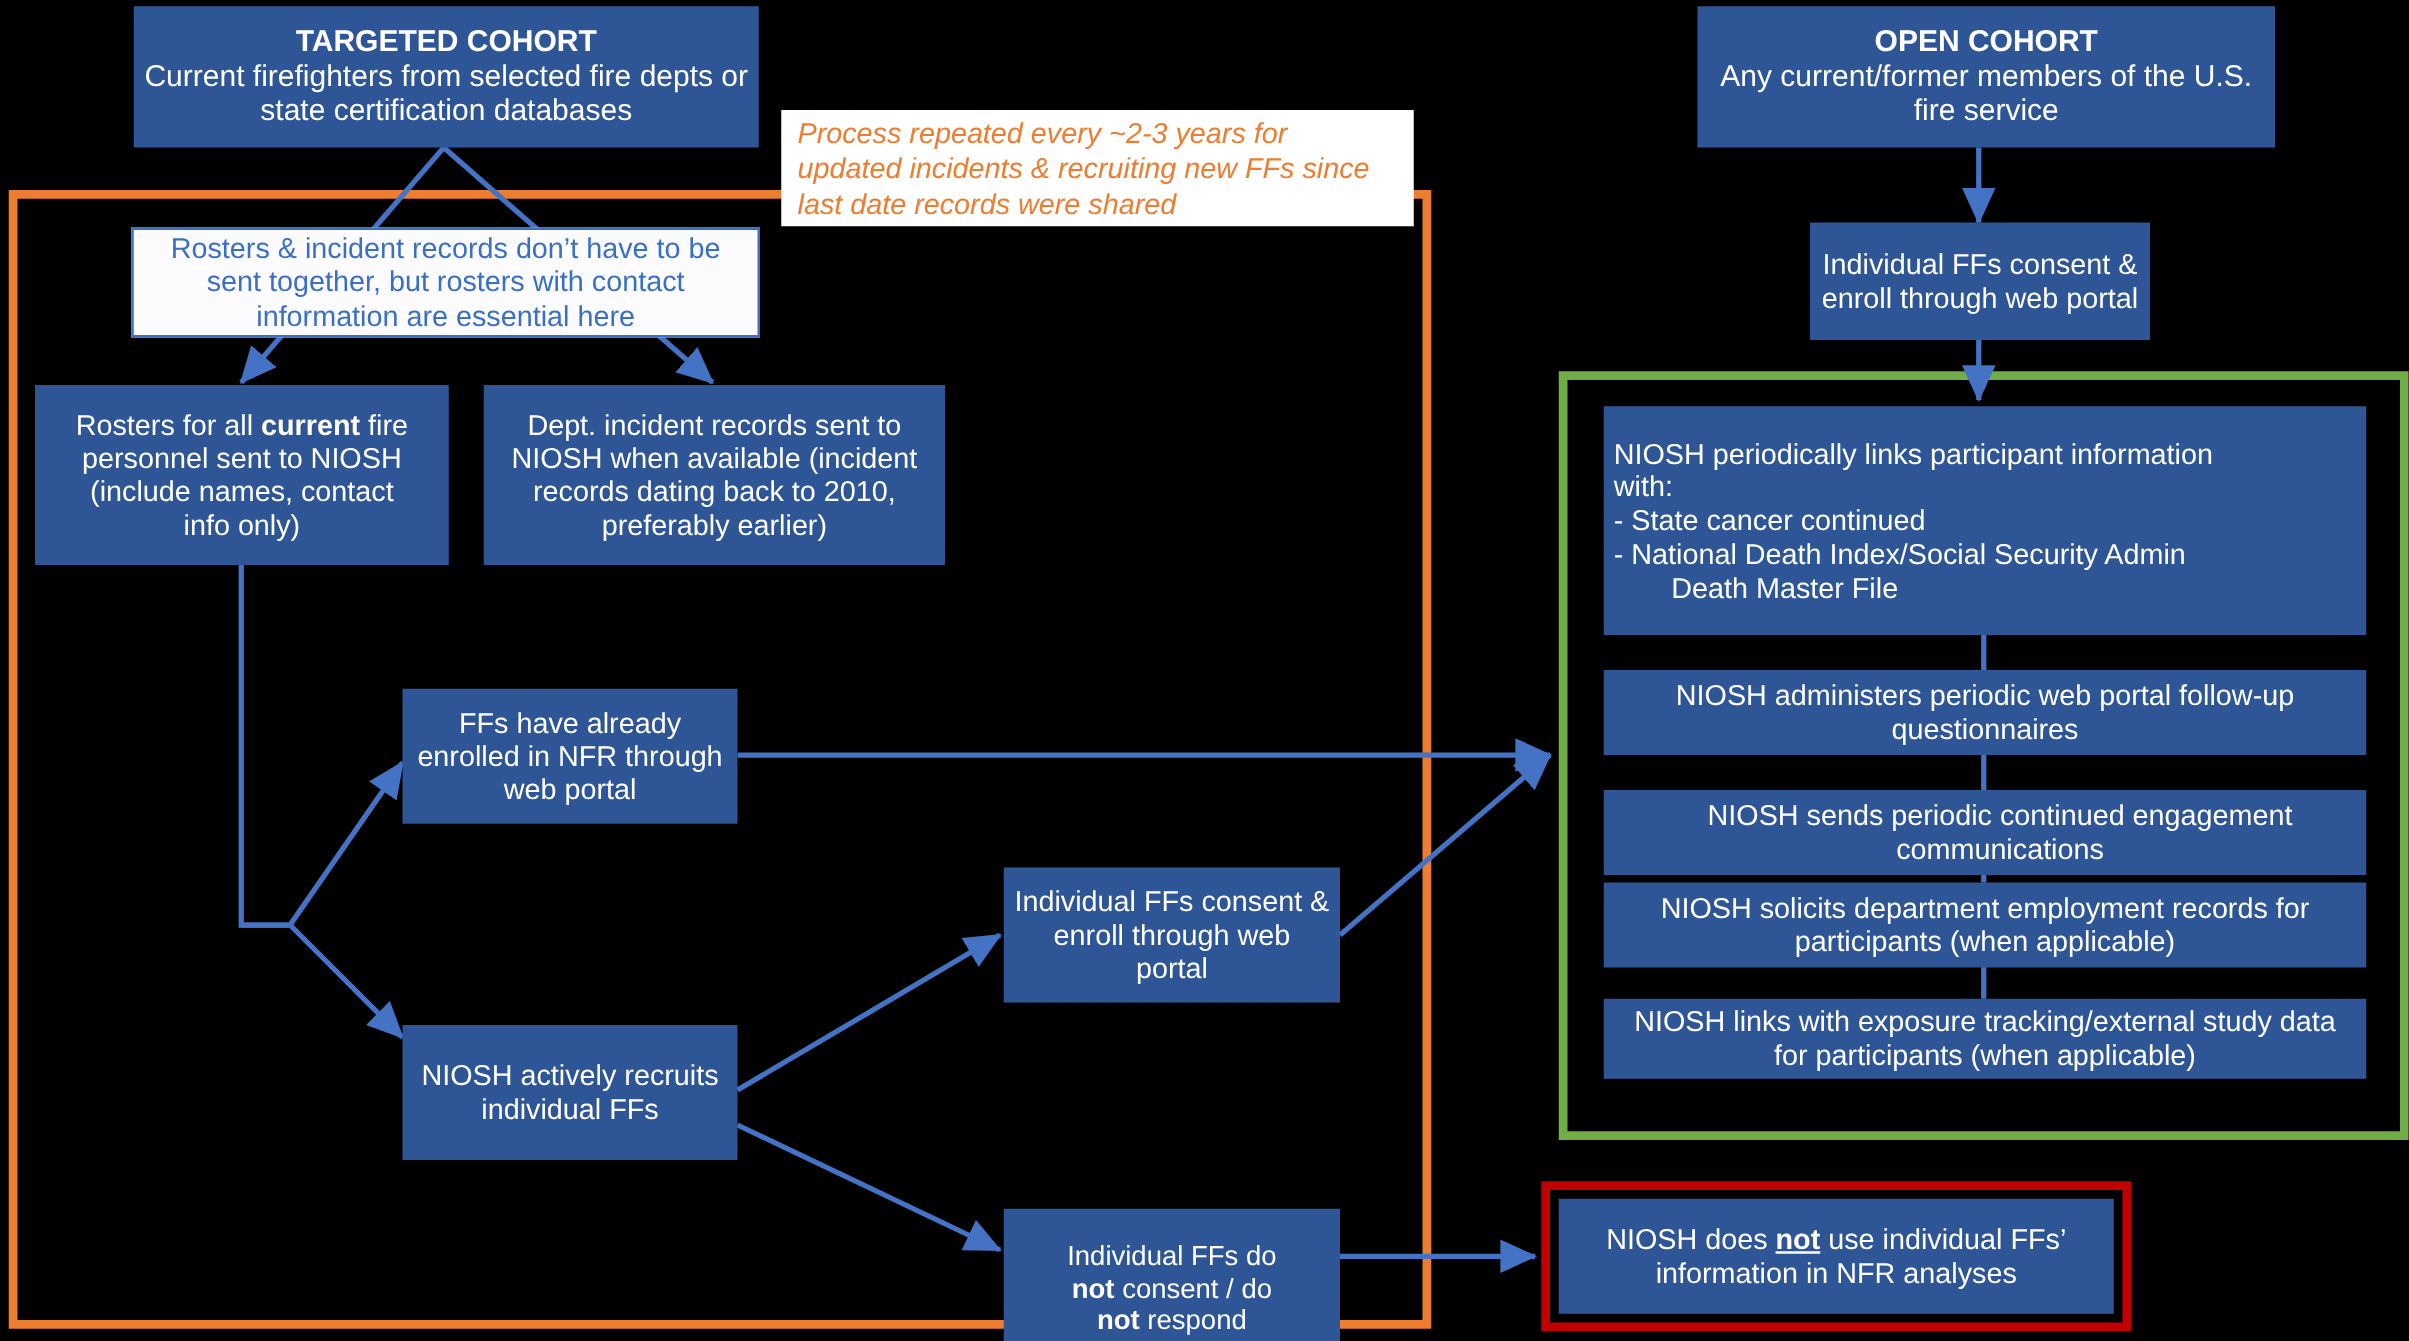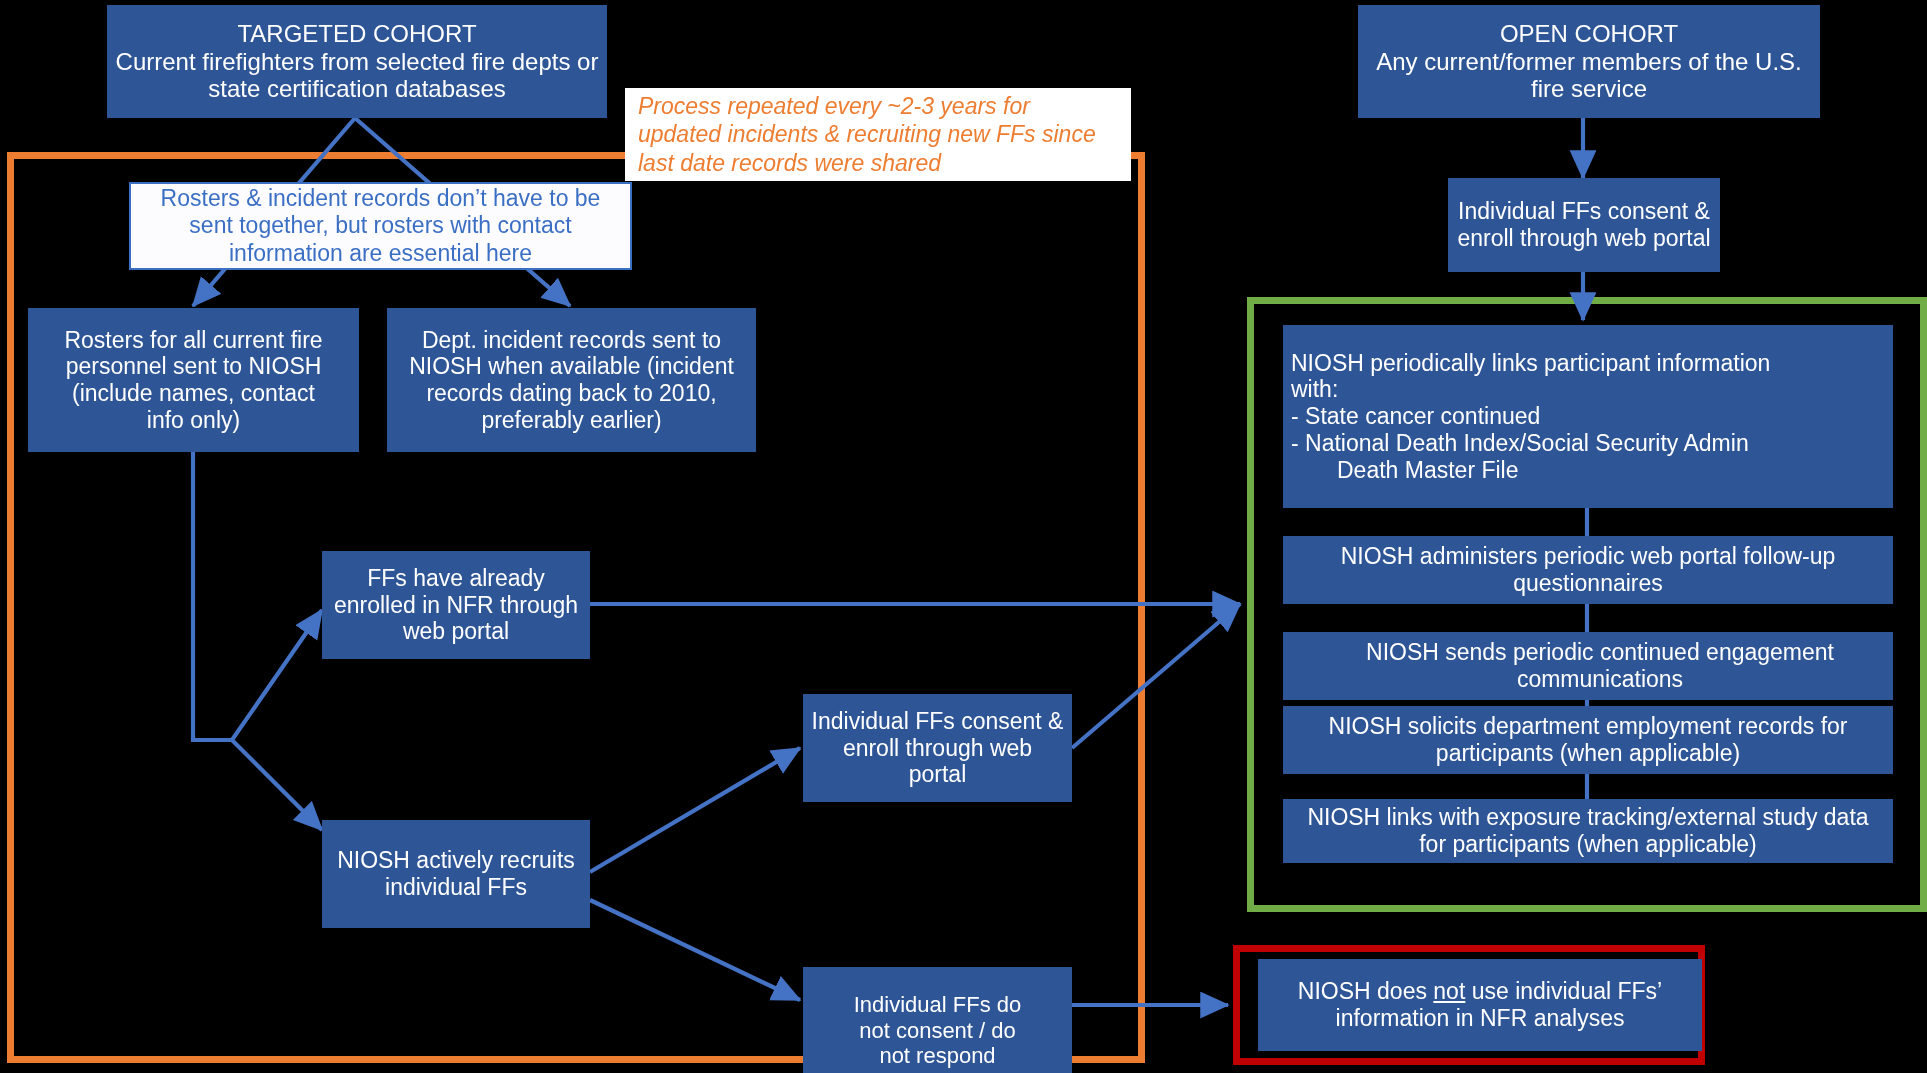--- a/index.html
+++ b/index.html
@@ -6,30 +6,30 @@
   body{width:1927px;height:1073px;position:relative;overflow:hidden;
        font-family:"Liberation Sans",sans-serif;}
   #stage{position:absolute;left:0;top:0;width:1927px;height:1073px;background:#000;}
 
   .box{position:absolute;background:#2e5595;color:#fff;display:flex;
        align-items:center;justify-content:center;text-align:center;
        line-height:1.16;box-sizing:border-box;padding:4px 8px;}
   .box .t{display:block;width:100%;}
   .callout{position:absolute;background:#fcfcff;color:#3b6fc4;border:2px solid #3b6fc4;
        display:flex;align-items:center;justify-content:center;text-align:center;
-       line-height:1.2;box-sizing:border-box;padding:4px 10px;margin-left:24px;}
+       line-height:1.2;box-sizing:border-box;padding:4px 10px;}
   .orangenote{position:absolute;background:#ffffff;color:#ed7d31;
        display:flex;align-items:center;justify-content:flex-start;text-align:left;
        line-height:1.22;box-sizing:border-box;padding:6px 13px;font-style:italic;}
   .groupbox{position:absolute;box-sizing:border-box;background:transparent;}
   .orange-group{border:7px solid #ed7d31;}
   .green-group{border:7px solid #70ad47;}
   .red-group{border:7px solid #c00000;}
   .leftalign{text-align:left;justify-content:flex-start;}
-  b{font-weight:normal;text-align:center;}
+  b{font-weight:bold;text-align:center;}
   u{text-decoration:underline;}
   svg.arrows{position:absolute;left:0;top:0;width:1927px;height:1073px;overflow:visible;}
   .ind{display:inline-block;padding-left:46px;}
 </style>
 </head>
 <body>
 
 <div id="stage">
 
   <div class="groupbox orange-group" style="left:7px;top:152px;width:1138px;height:911px;"></div>
@@ -151,19 +151,19 @@
   </div>
 
   <div class="box" style="left:1283px;top:706px;width:610px;height:68px;font-size:23px;">
     <span class="t">NIOSH solicits department employment records for participants (when applicable)</span>
   </div>
 
   <div class="box" style="left:1283px;top:799px;width:610px;height:64px;font-size:23px;">
     <span class="t">NIOSH links with exposure tracking/external study data for participants (when applicable)</span>
   </div>
 
-  <div class="box" style="left:1247px;top:959px;width:444px;height:92px;font-size:23px;margin-left:11px;">
+  <div class="box" style="left:1247px;top:959px;width:444px;height:92px;font-size:23px;">
     <span class="t">
       <span>NIOSH does </span><b><u>not</u></b><span> use individual FFs’ information in NFR analyses</span>
     </span>
   </div>
 
 </div>
 
 </body></html>

